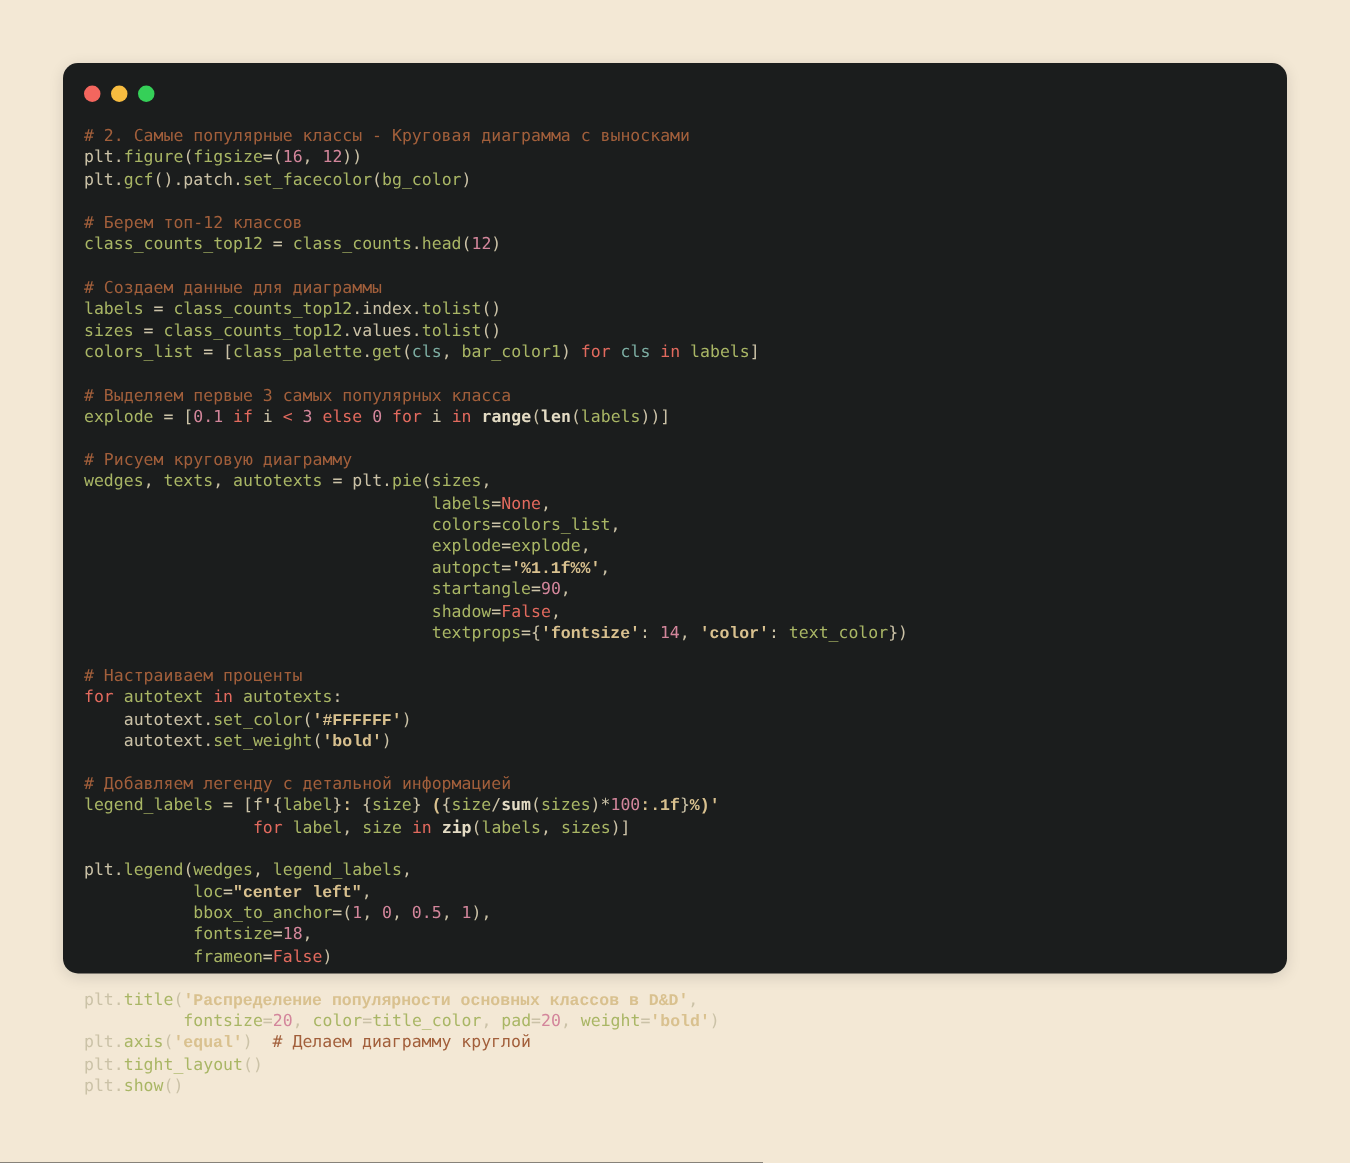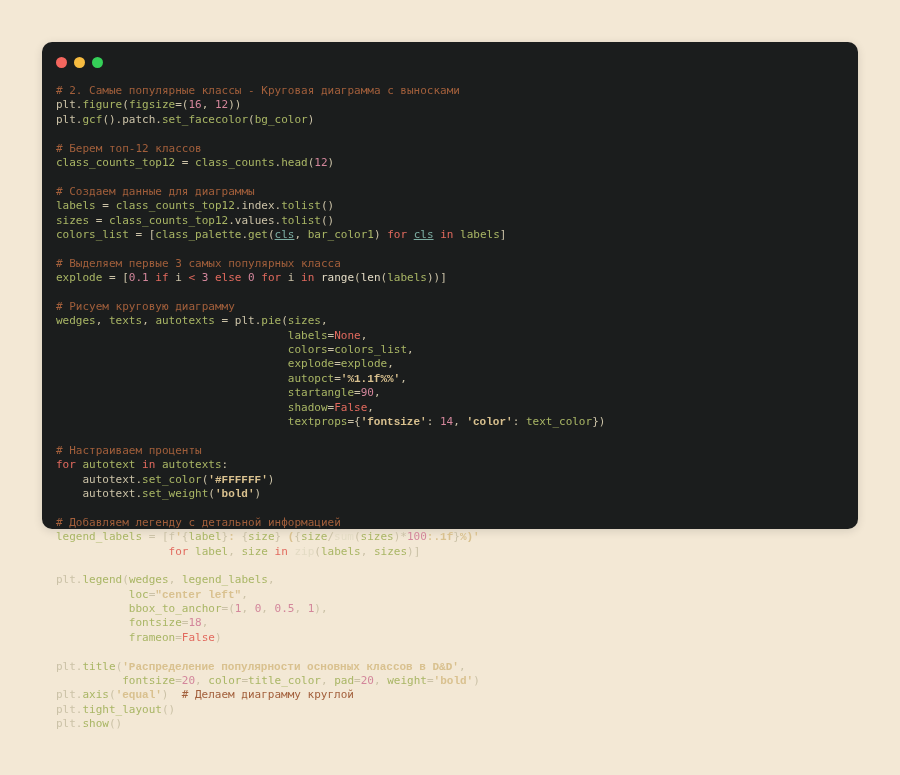--- a/index.html
+++ b/index.html
@@ -10,21 +10,21 @@
   }
   html,body{margin:0;padding:0;}
   body{
     width:900px;height:775px;
     background:var(--pagebg);
     font-family:"DejaVu Sans Mono", monospace;
     overflow:hidden;
   }
   .window{
     position:absolute;left:42px;top:42px;
-    width:816px;height:487px;
+    width:816px;height:607px;
     background:var(--windowbg);
     border-radius:10px;
     box-shadow:0 2px 10px rgba(0,0,0,0.12);
     box-sizing:border-box;
   }
   .titlebar{
     padding:15px 14px 0 14px;
     display:flex;align-items:center;
   }
   .dot{
@@ -39,22 +39,22 @@
     font-family:"DejaVu Sans Mono", monospace;
     font-size:11px;line-height:14.4px;
   }
   .code-line{white-space:pre;height:14.4px;}
   .tok-c{color:var(--comment);}
   .tok-d{color:var(--plain);}
   .tok-f{color:var(--func);}
   .tok-n{color:var(--num);}
   .tok-k{color:var(--kw);}
   .tok-s{color:var(--str);font-weight:bold;font-family:Liberation Mono, monospace;}
-  .tok-b{color:var(--builtin);font-weight:normal;}
-  .tok-p{color:var(--special);text-decoration:underline;}
+  .tok-b{color:var(--builtin);font-weight:bold;}
+  .tok-p{color:var(--special);}
 </style>
 </head>
 <body>
 
 <div class="window">
   <div class="titlebar">
     <span class="dot red"></span>
     <span class="dot yellow"></span>
     <span class="dot green"></span>
   </div>

